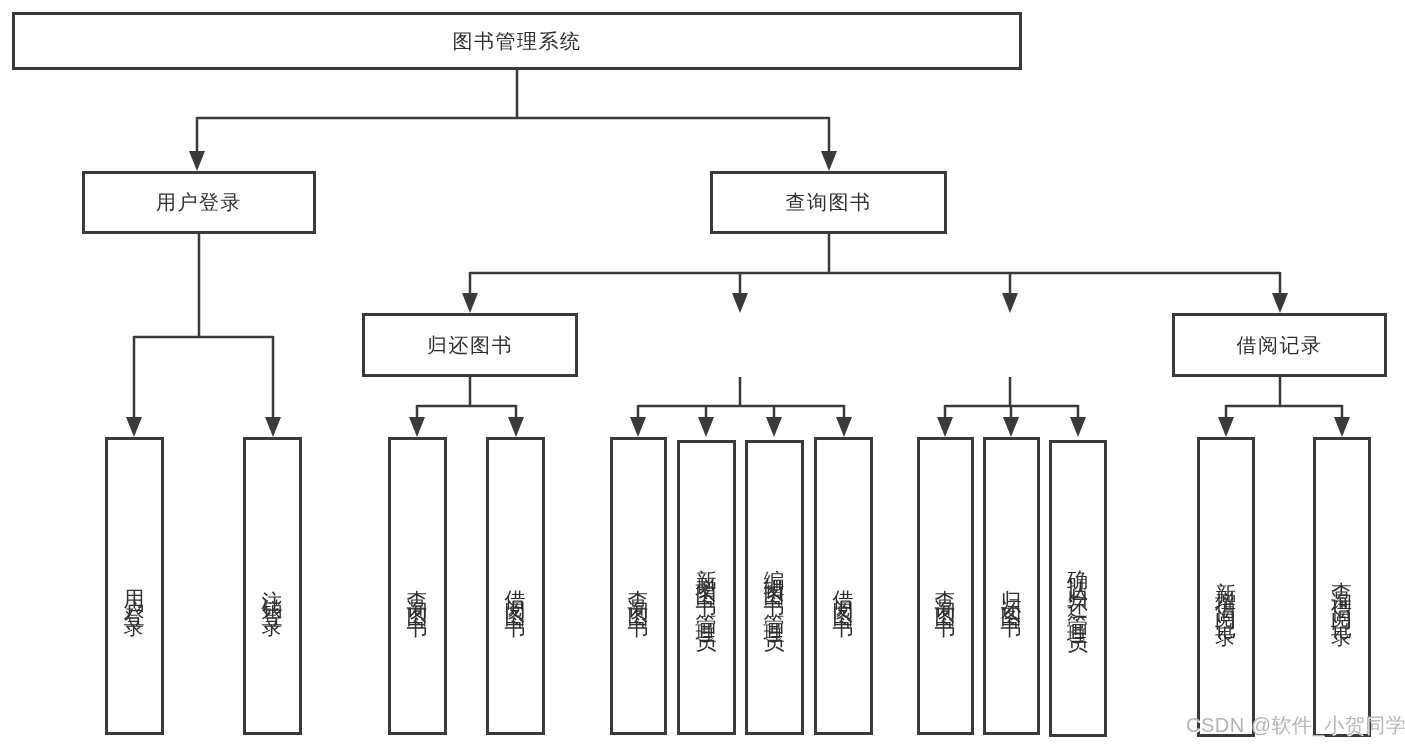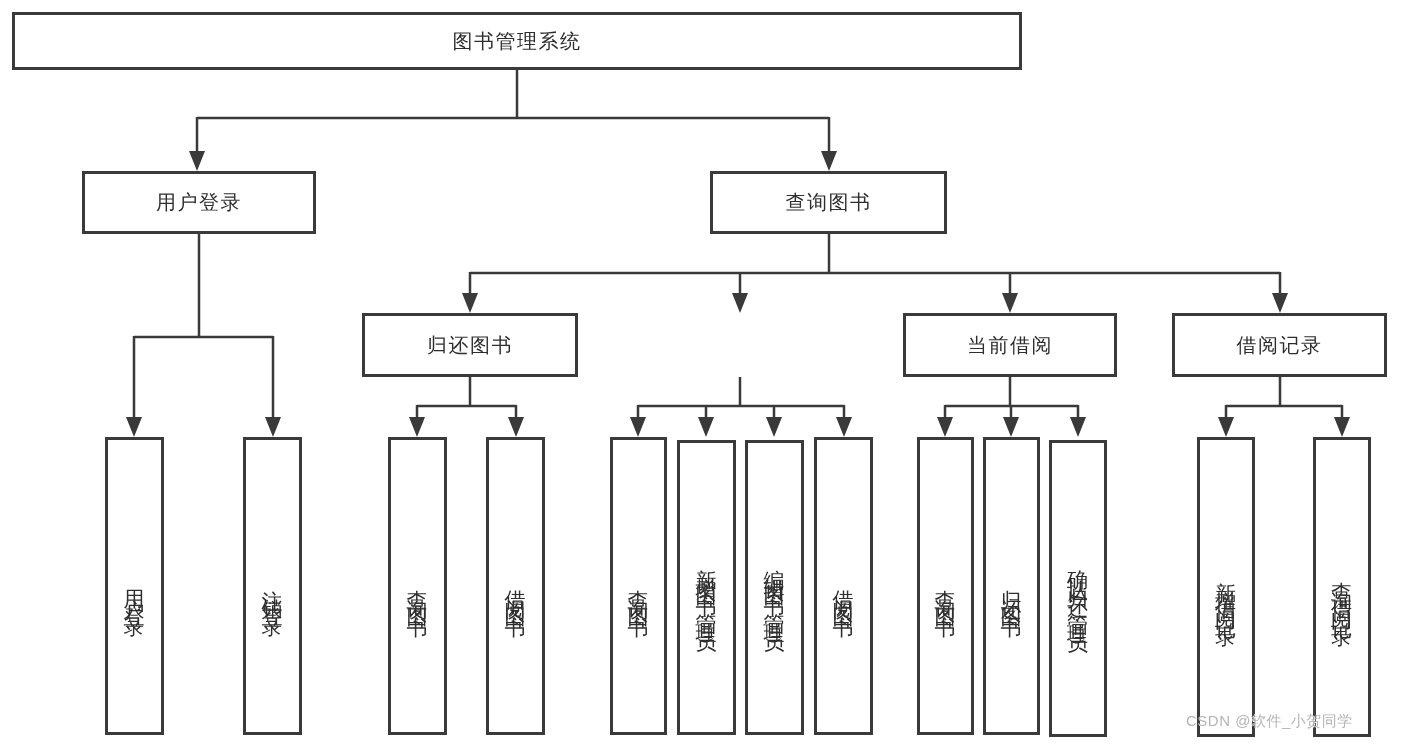--- a/index.html
+++ b/index.html
@@ -34,21 +34,21 @@
   svg.connectors {
     position:absolute;
     left:0; top:0;
     width:1405px; height:747px;
     pointer-events:none;
   }
   .watermark {
     position:absolute;
     left:1186px;
     top:712px;
-    font-size:15px;
+    font-size:20px;
     letter-spacing:0.5px;
     color:#b5b5b5;
     text-shadow:1px 1px 0 #ffffff;
     white-space:nowrap;
   }
 </style>
 </head>
 <body>
 
 <div class="stage">
@@ -95,21 +95,20 @@
       <polygon points="1334,417 1350,417 1342,437"></polygon>
     </g>
   </svg>
 
   <div class="box h-box" style="left:12px; top:12px; width:1010px; height:58px;">图书管理系统</div>
 
   <div class="box h-box" style="left:82px; top:171px; width:234px; height:63px;">用户登录</div>
   <div class="box h-box" style="left:710px; top:171px; width:237px; height:63px;">查询图书</div>
 
   <div class="box h-box" style="left:362px; top:313px; width:216px; height:64px;">归还图书</div>
-  <div class="box h-box" style="left:903px; top:313px; width:214px; height:64px;">当前借阅</div>
   <div class="box h-box" style="left:1172px; top:313px; width:215px; height:64px;">借阅记录</div>
 
   <div class="box v-box" style="left:105px; top:437px; width:59px; height:298px;">用户登录</div>
   <div class="box v-box" style="left:243px; top:437px; width:59px; height:298px;">注销登录</div>
 
   <div class="box v-box" style="left:388px; top:437px; width:59px; height:298px;">查询图书</div>
   <div class="box v-box" style="left:486px; top:437px; width:59px; height:298px;">借阅图书</div>
 
   <div class="box v-box" style="left:610px; top:437px; width:57px; height:298px;">查询图书</div>
   <div class="box v-box" style="left:677px; top:440px; width:59px; height:295px;">新增图书（管理员）</div>

